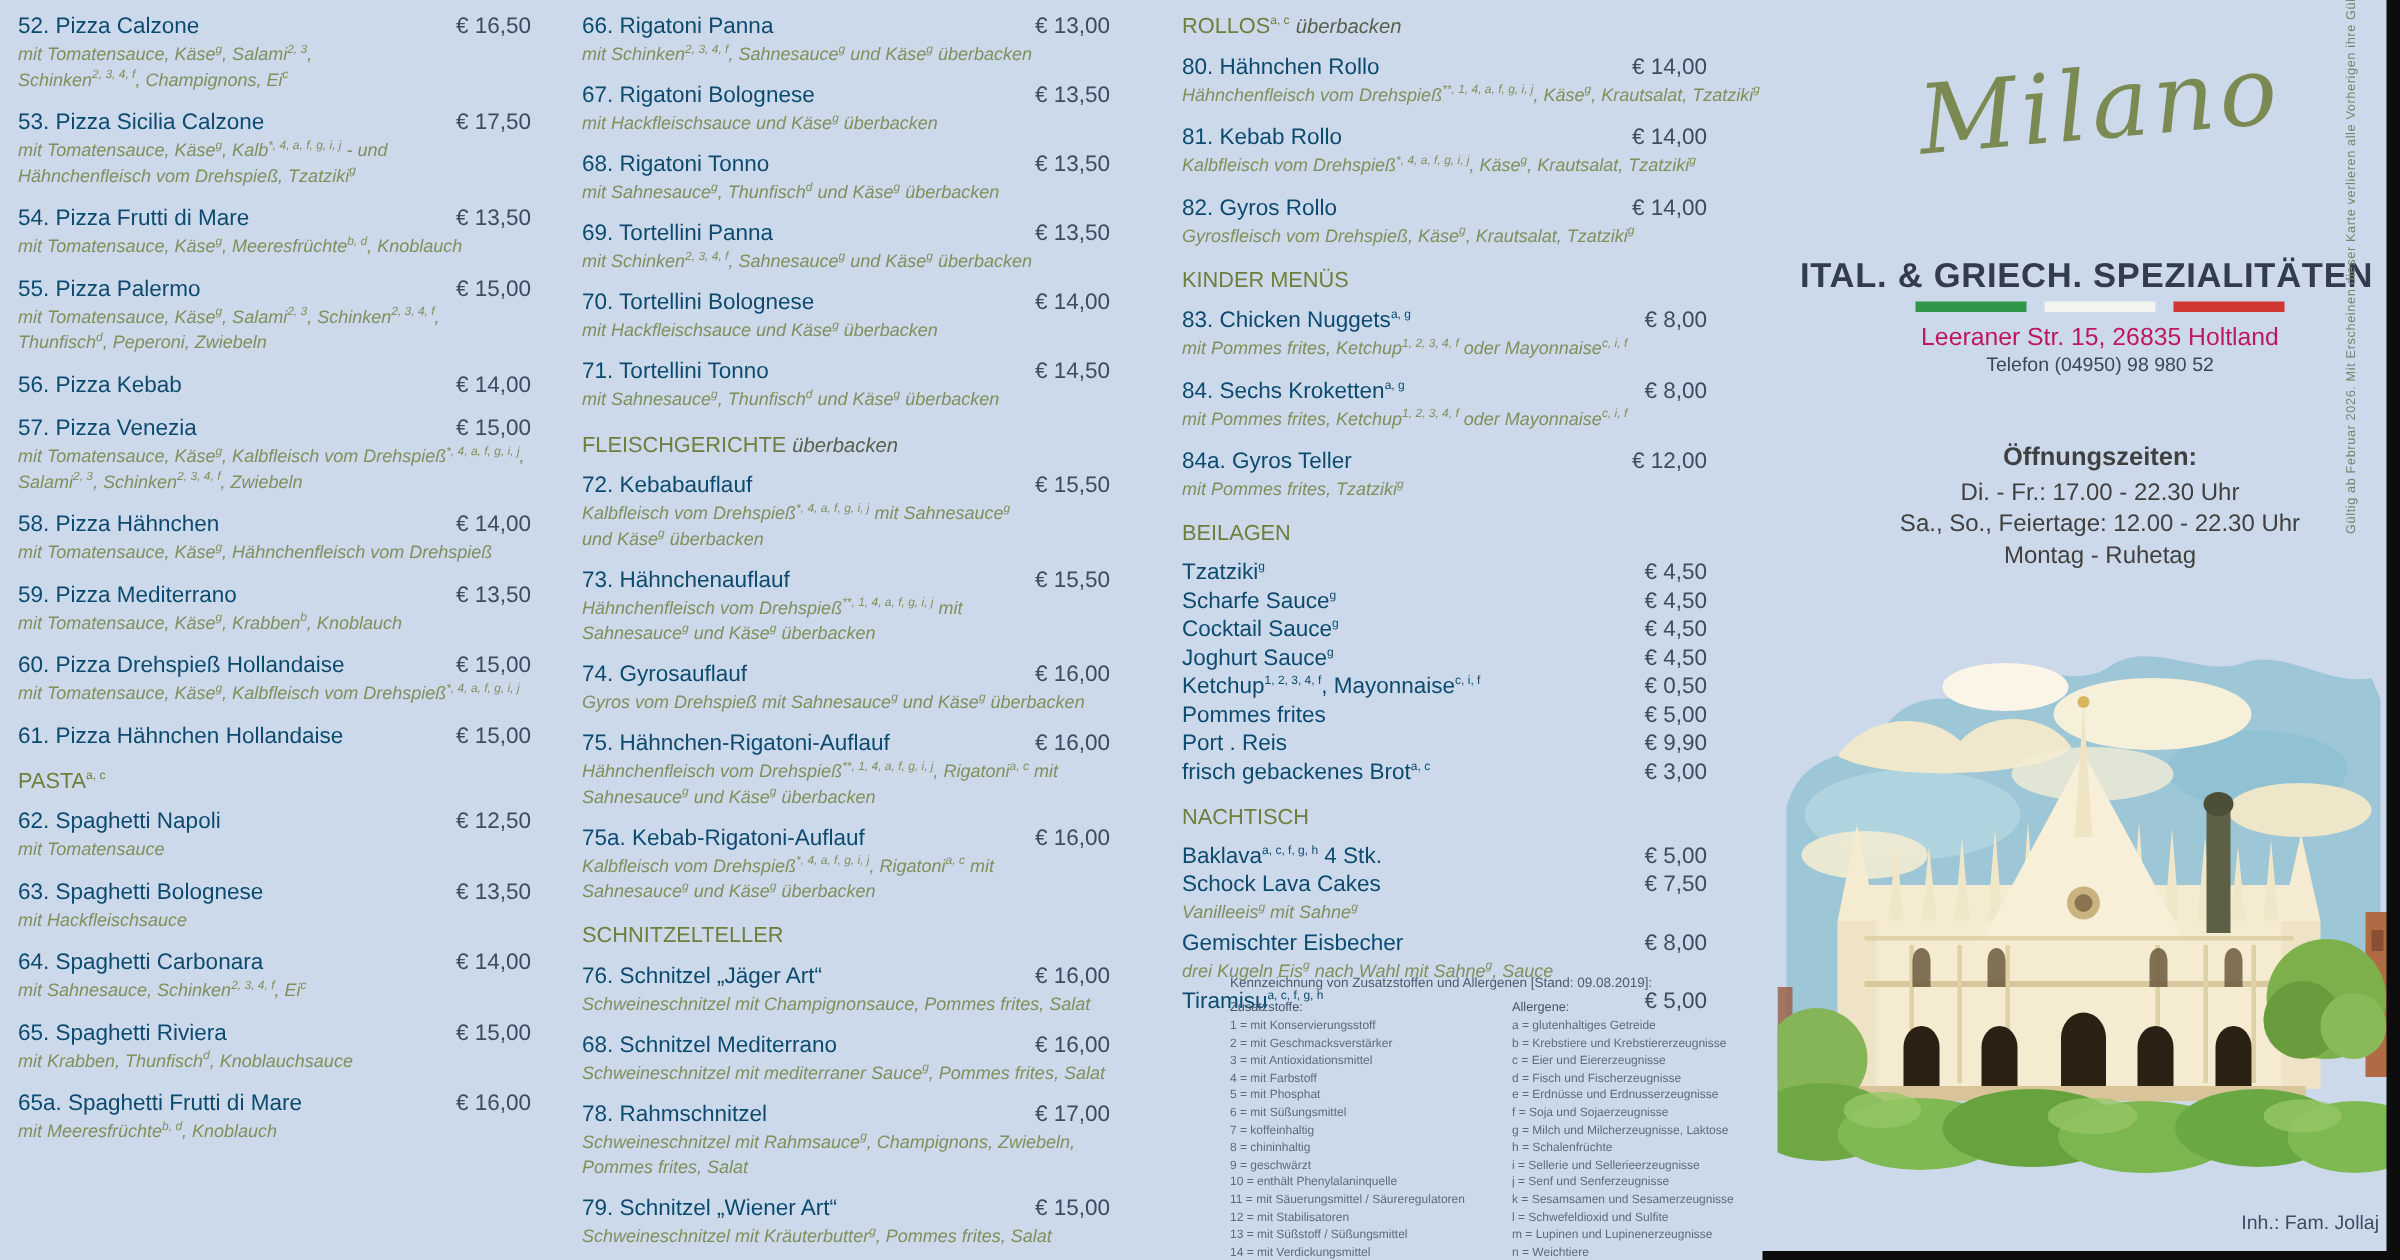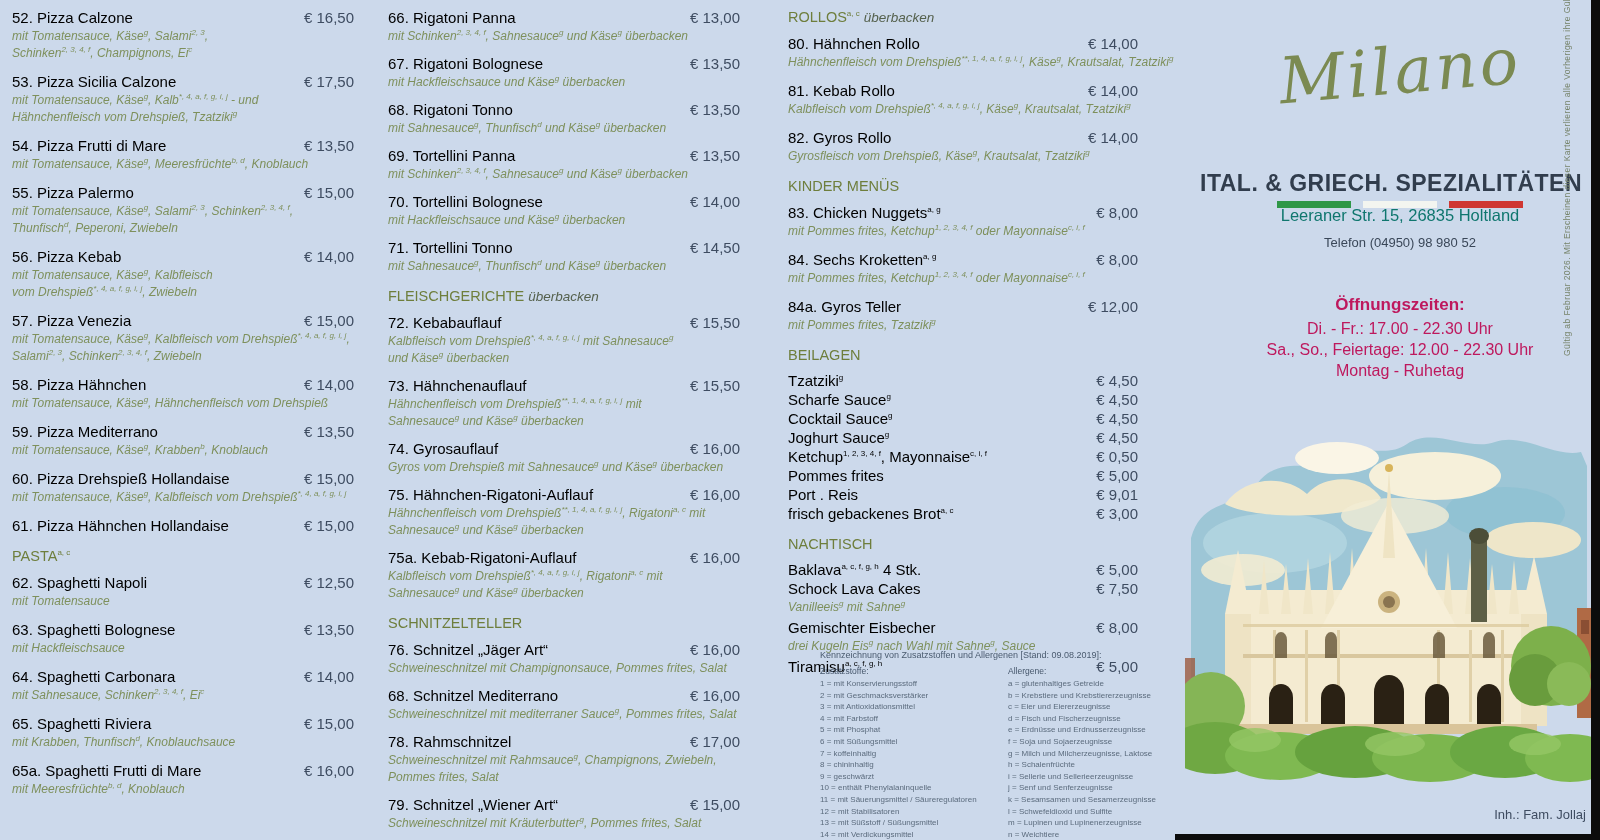--- a/index.html
+++ b/index.html
@@ -6,21 +6,21 @@
   html{background:#ccd9eb}
   body{position:relative;width:1600px;height:840px;background:#ccd9eb;
        font-family:"Liberation Sans",sans-serif;overflow:hidden;color:#3e4c61}
   .col{position:absolute;top:8px}
   #col-0{left:12px;width:342px}
   #col-1{left:388px;width:352px}
   #col-2{left:788px;width:350px}
   .item{margin-bottom:10px}
   #col-1 .item{margin-bottom:9px}
   .head{display:flex;justify-content:space-between;align-items:baseline;line-height:19px}
-  .iname{font-size:15px;color:#000000;white-space:nowrap}
+  .iname{font-size:15px;color:#0c4a6e;white-space:nowrap}
   .price{font-size:15px;color:#3e4c61;white-space:nowrap;padding-left:8px}
   .desc{font-size:12px;font-style:italic;color:#7e905c;line-height:17px;white-space:nowrap;margin-top:1px}
   sup{font-size:8px;line-height:0;letter-spacing:0}
   .section{font-size:14.5px;font-weight:normal;color:#6e7e3c;line-height:19px;margin:12px 0 7px}
   .col > .section:first-child{margin-top:0}
   .sec-note{font-style:italic;color:#55614d;font-size:13.5px}
   .row{margin-bottom:1px}
   .row .head{line-height:18px}
   .row .desc{margin-bottom:3px}
   
@@ -33,23 +33,23 @@
   .al-line{font-size:8px;color:#5b6b7d;line-height:11.6px;white-space:nowrap}
   
   #right-panel{position:absolute;left:1200px;top:0;width:400px;height:840px}
   #logo{position:absolute;top:34px;left:0;width:100%;text-align:center;
         font-family:"DejaVu Serif",serif;font-style:italic;font-size:64px;
         color:#7b8a52;transform:rotate(-5deg);letter-spacing:3px}
   #subtitle{position:absolute;top:170px;left:0;width:100%;text-align:left;
             font-size:23px;font-weight:bold;color:#313d4d;letter-spacing:0.5px;white-space:nowrap}
   #flag{position:absolute;top:201px;left:77px;width:246px;display:flex;justify-content:space-between}
   .flag-bar{width:74px;height:7px}
-  #addr{position:absolute;top:206px;left:0;width:100%;text-align:center;font-size:16.5px;color:#0f766e}
+  #addr{position:absolute;top:216px;left:0;width:100%;text-align:center;font-size:16.5px;color:#be185d}
   #phone{position:absolute;top:235px;left:0;width:100%;text-align:center;font-size:13px;font-weight:normal;color:#3a4758}
-  #hours{position:absolute;top:295px;left:0;width:100%;text-align:center;color:#be185d}
+  #hours{position:absolute;top:295px;left:0;width:100%;text-align:center;color:#404040}
   #hours .hours-head{font-size:17px;font-weight:bold;margin-bottom:3px}
   #hours .hours-line{font-size:16px;line-height:21px}
   #duomo{position:absolute;left:-15px;top:418px;width:408px;height:378px}
   #owner{position:absolute;top:807px;right:14px;font-size:13px;color:#3e4c61}
   #side-note{position:absolute;left:1562px;top:26px;height:330px;writing-mode:vertical-rl;
              transform:rotate(180deg);font-size:8.5px;color:#76836a;letter-spacing:0.4px;white-space:nowrap}
   #edge-right{position:absolute;left:1591px;top:0;width:9px;height:840px;background:#0c0c0c}
   #edge-bottom{position:absolute;left:1175px;top:834px;width:425px;height:6px;background:#0c0c0c}
 </style>
 </head>
@@ -82,21 +82,20 @@
         <span class="iname">55. Pizza Palermo</span>
         <span class="price">€ 15,00</span>
       </div>
       <div class="desc">mit Tomatensauce, Käse<sup>g</sup>, Salami<sup>2, 3</sup>, Schinken<sup>2, 3, 4, f</sup>,<br>Thunfisch<sup>d</sup>, Peperoni, Zwiebeln</div>
     </div>
     <div class="item">
       <div class="head">
         <span class="iname">56. Pizza Kebab</span>
         <span class="price">€ 14,00</span>
       </div>
-      <div class="desc">mit Tomatensauce, Käse<sup>g</sup>, Kalbfleisch<br>vom Drehspieß<sup>*, 4, a, f, g, i, j</sup>, Zwiebeln</div>
     </div>
     <div class="item">
       <div class="head">
         <span class="iname">57. Pizza Venezia</span>
         <span class="price">€ 15,00</span>
       </div>
       <div class="desc">mit Tomatensauce, Käse<sup>g</sup>, Kalbfleisch vom Drehspieß<sup>*, 4, a, f, g, i, j</sup>,<br>Salami<sup>2, 3</sup>, Schinken<sup>2, 3, 4, f</sup>, Zwiebeln</div>
     </div>
     <div class="item">
       <div class="head">
@@ -349,21 +348,21 @@
     </div>
     <div class="row">
       <div class="head">
         <span class="iname">Pommes frites</span>
         <span class="price">€ 5,00</span>
       </div>
     </div>
     <div class="row">
       <div class="head">
         <span class="iname">Port . Reis</span>
-        <span class="price">€ 9,01</span>
+        <span class="price">€ 9,90</span>
       </div>
     </div>
     <div class="row">
       <div class="head">
         <span class="iname">frisch gebackenes Brot<sup>a, c</sup></span>
         <span class="price">€ 3,00</span>
       </div>
     </div>
     <div class="section"><span class="sec-label">NACHTISCH</span></div>
     <div class="row">

